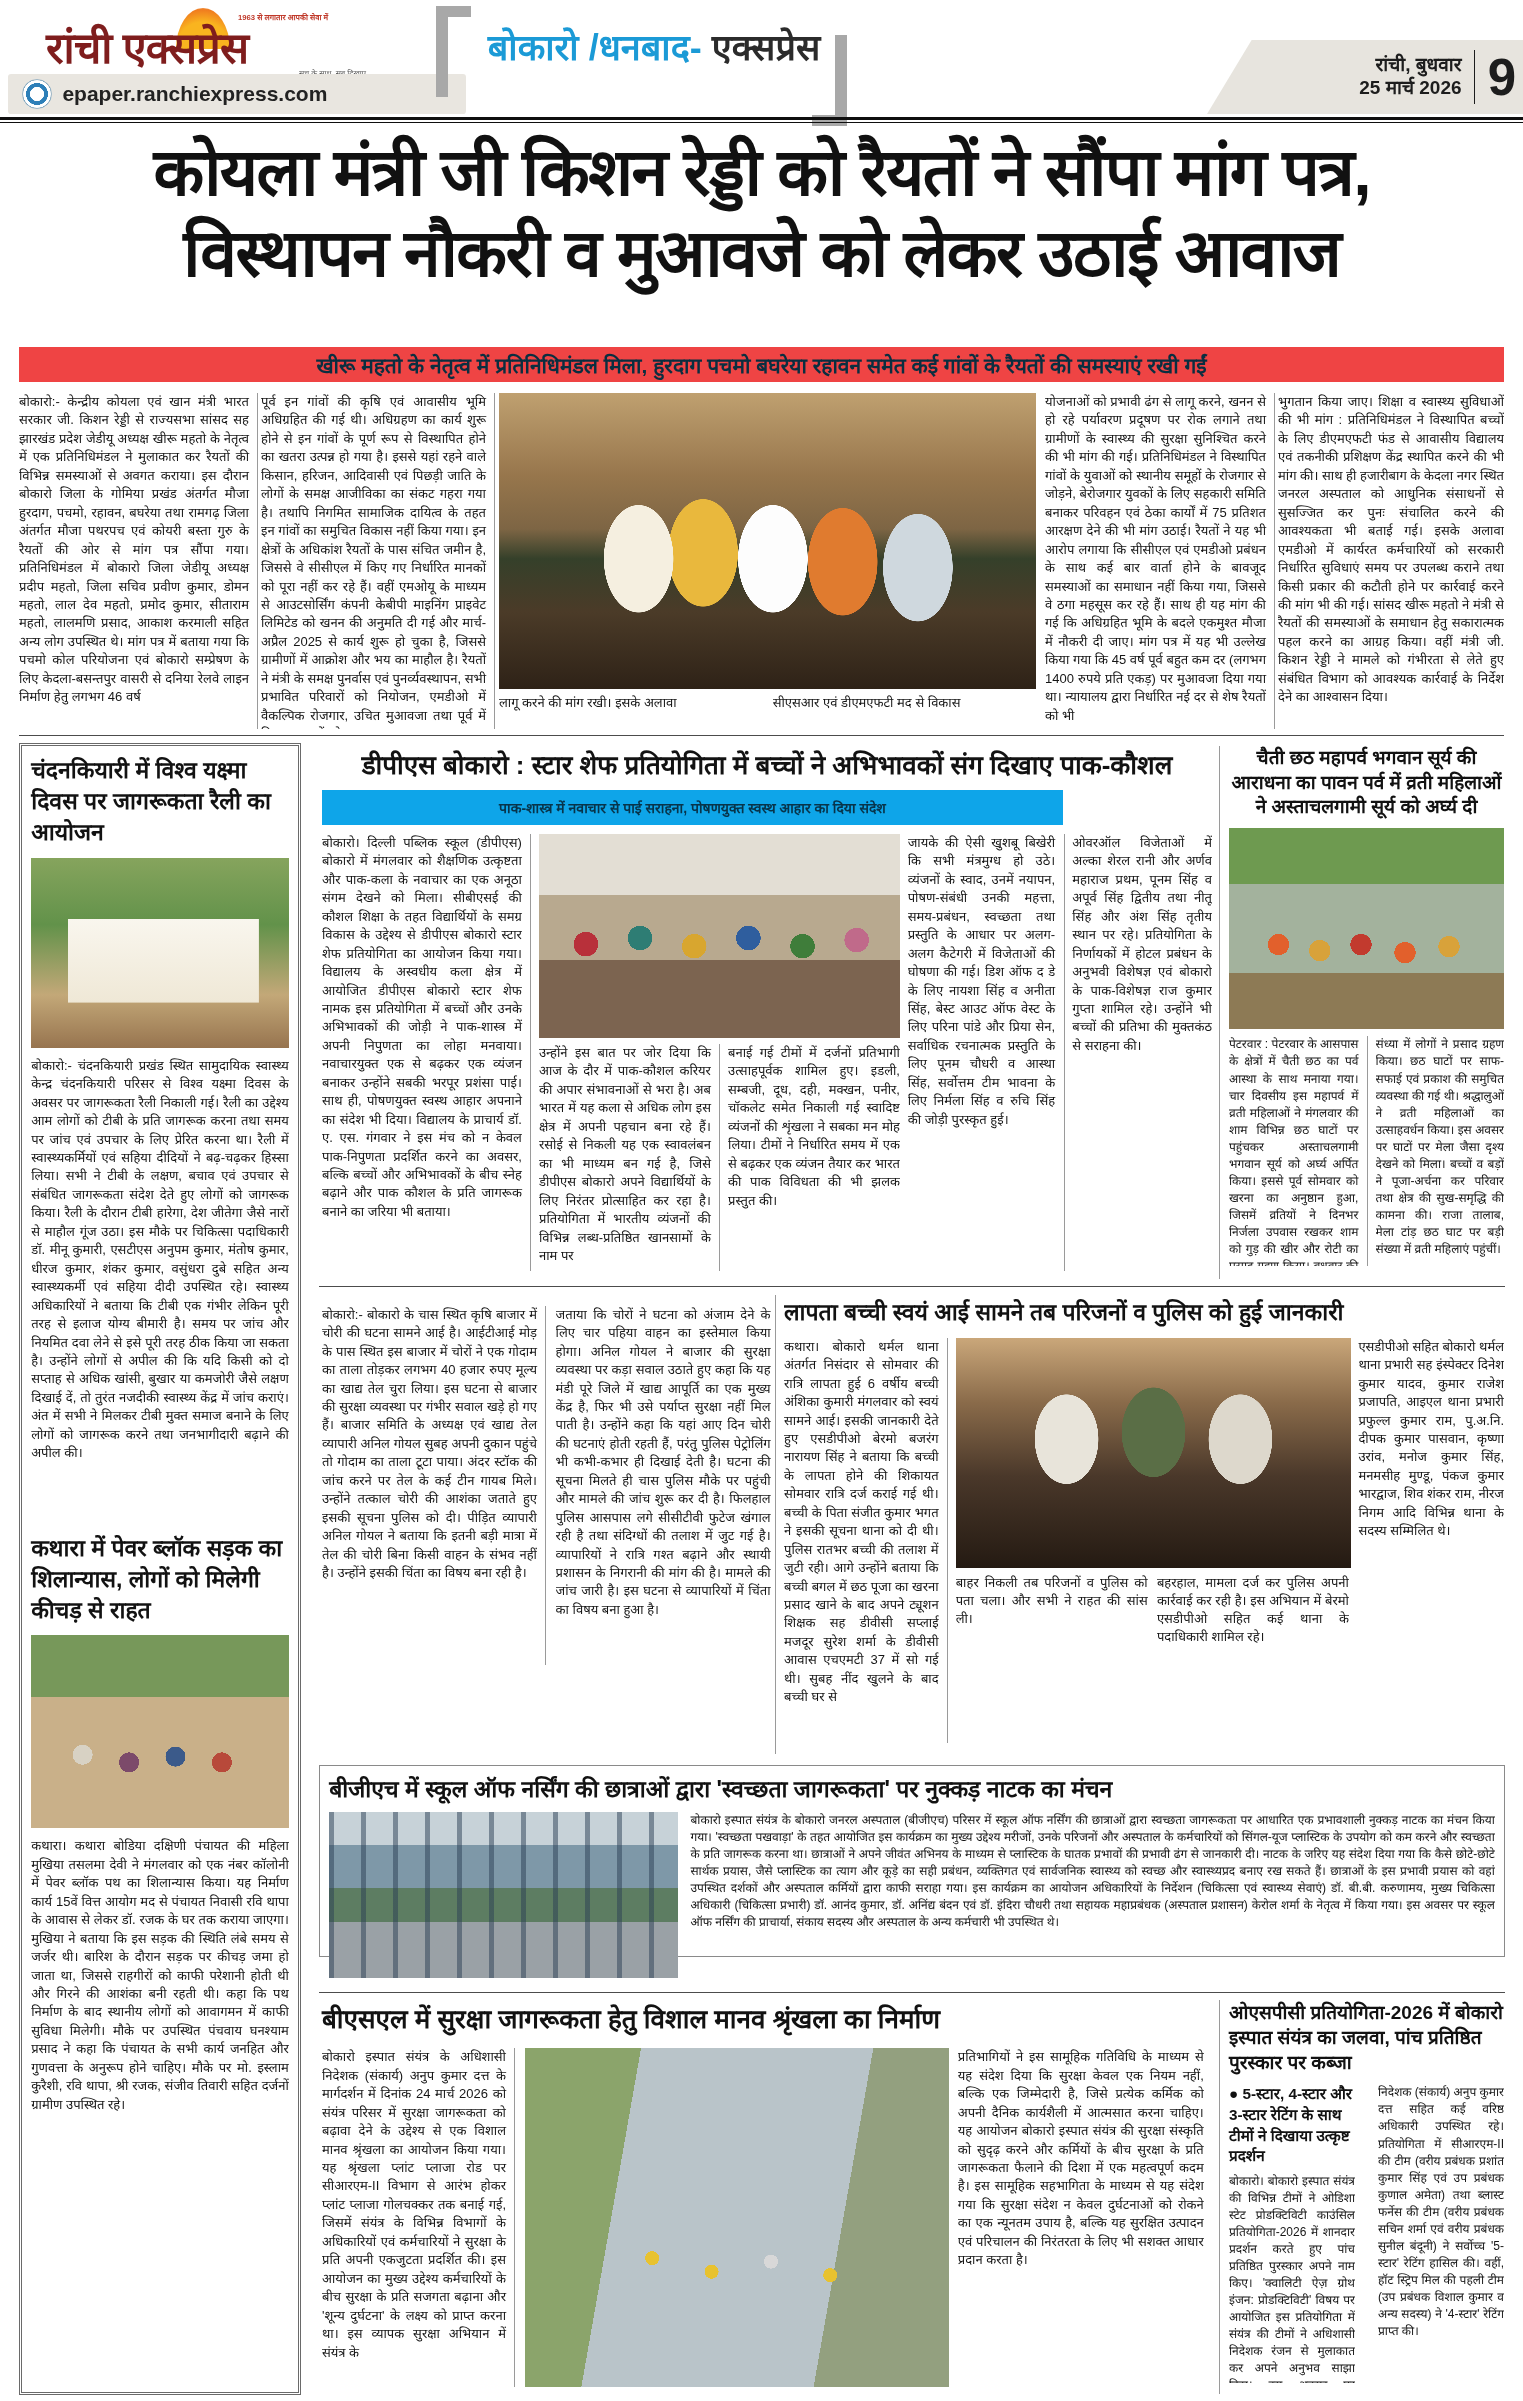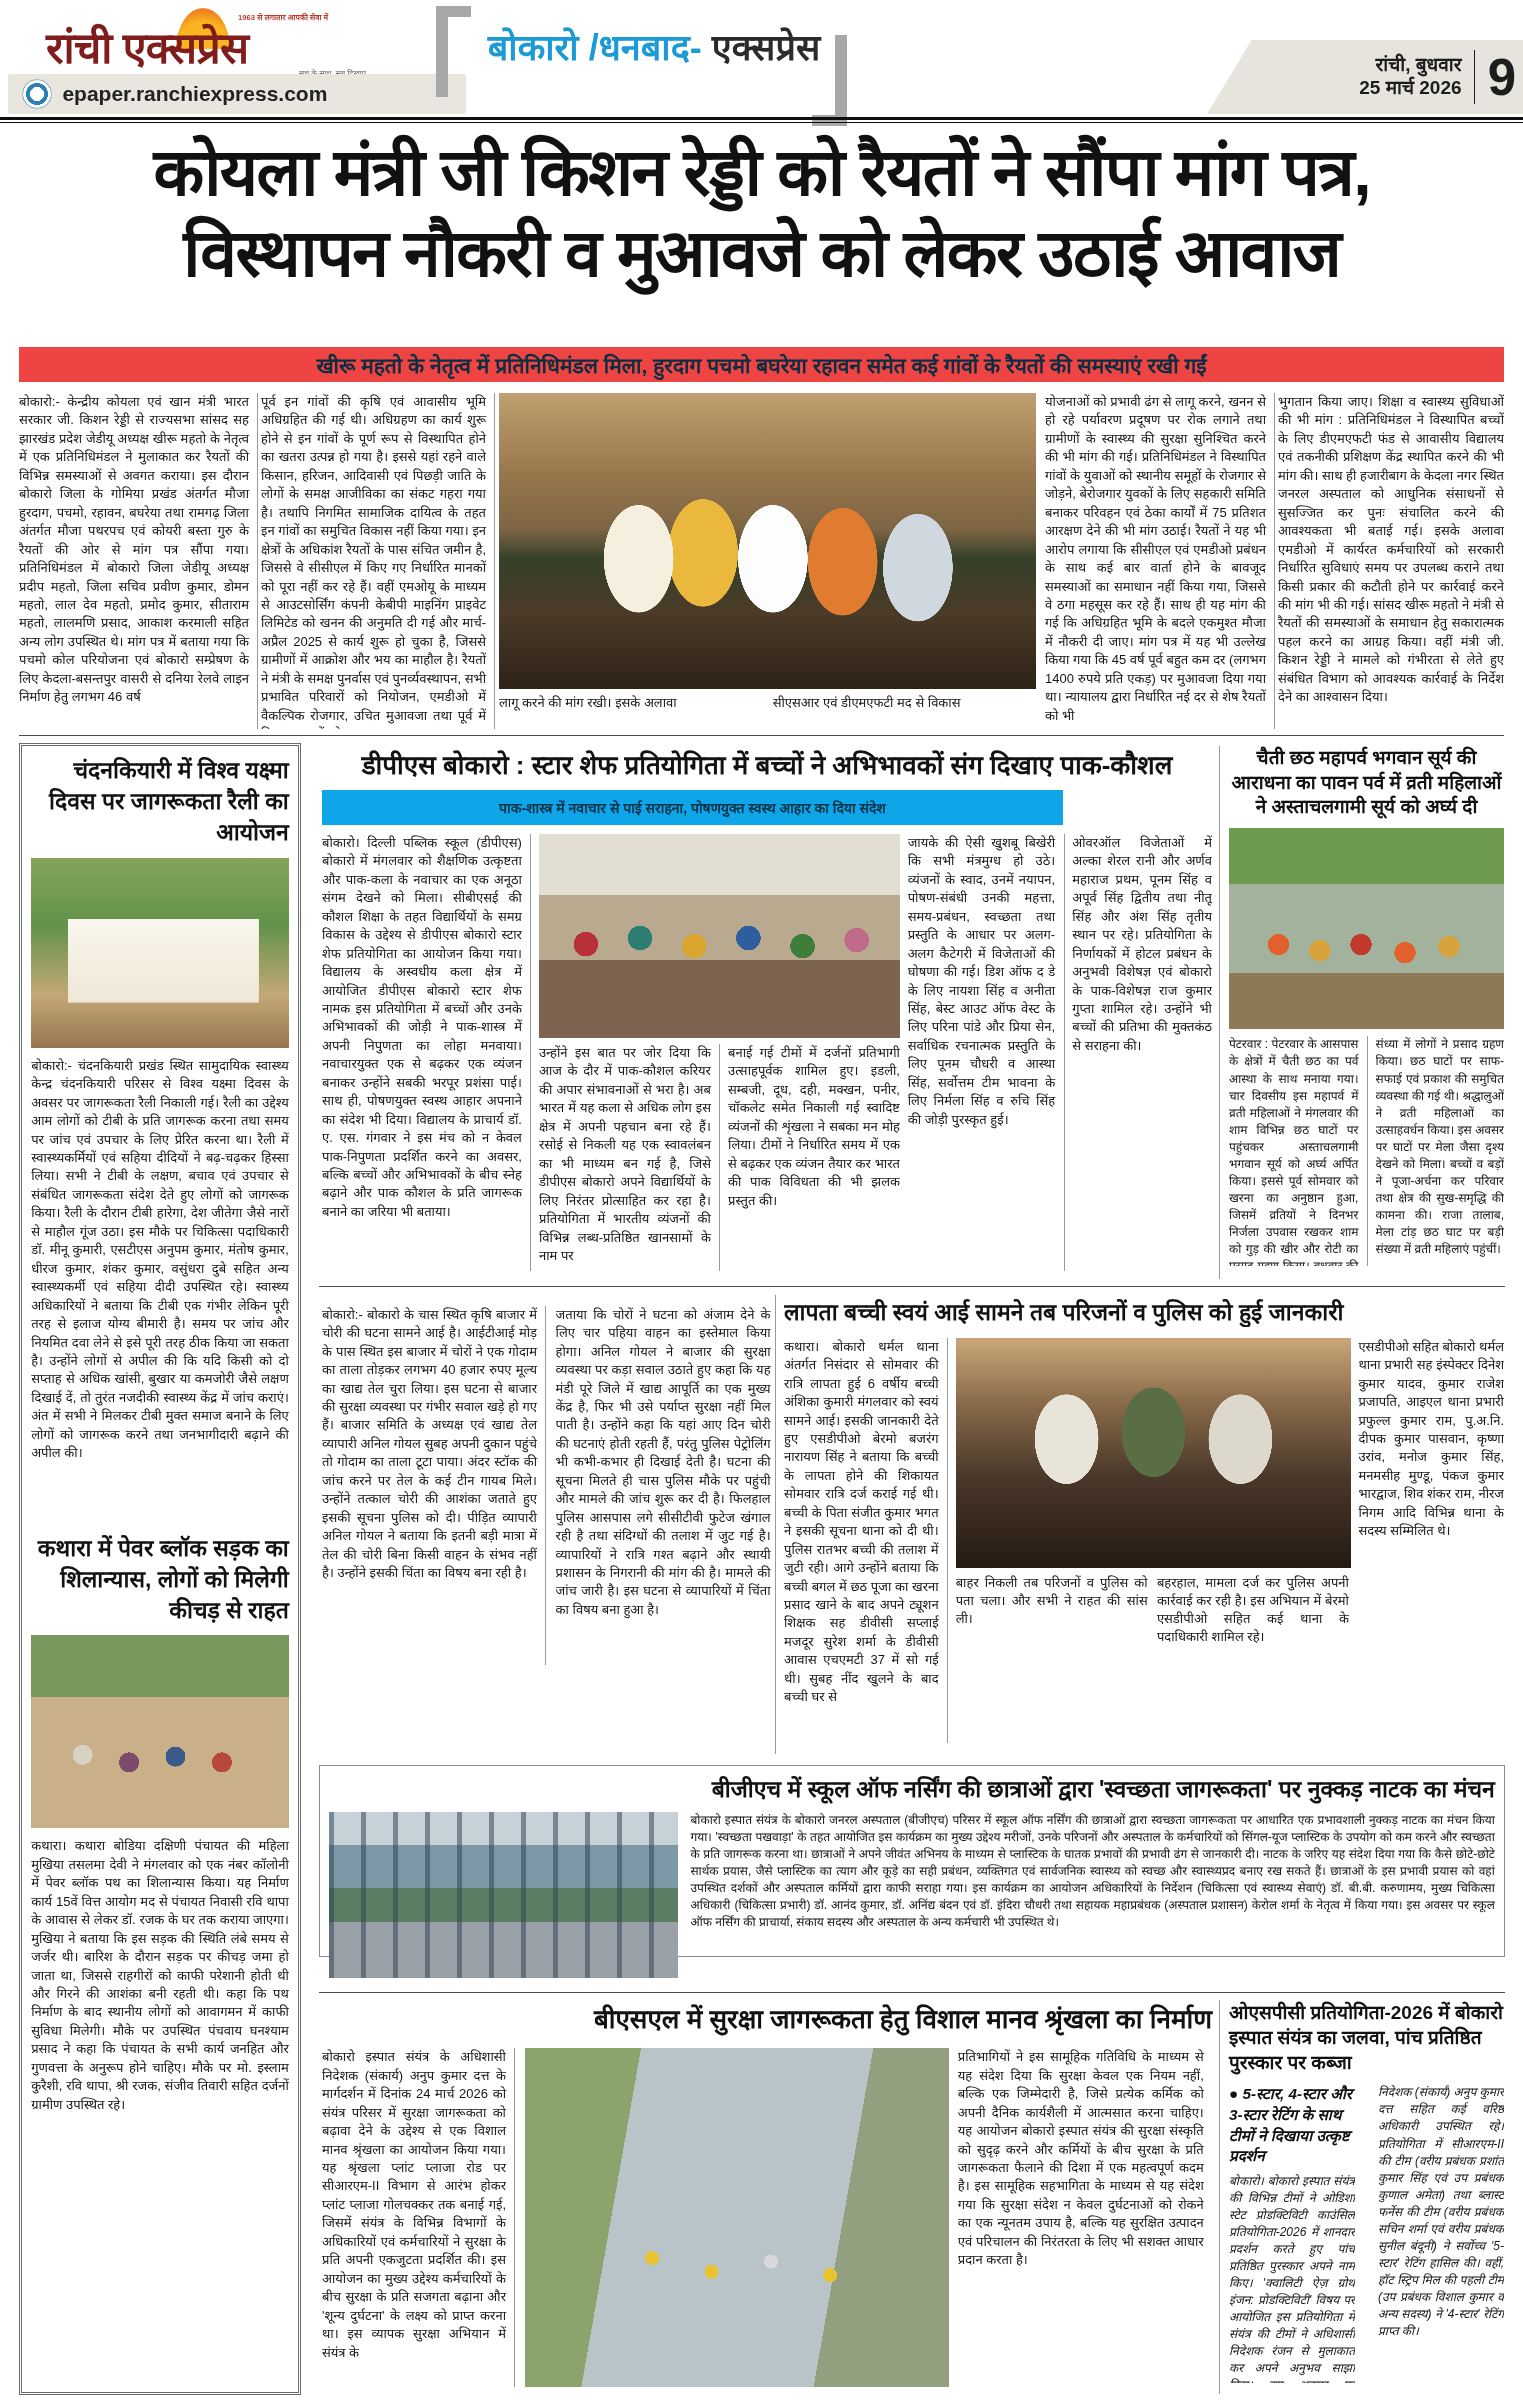--- a/index.html
+++ b/index.html
@@ -3,21 +3,21 @@
 <meta charset="utf-8">
 <style>
   html,body{margin:0;padding:0;background:#d9d9d9;}
   .page{position:relative;width:1523px;height:2401px;margin:0 auto;background:#ffffff;
         font-family:"Liberation Sans","DejaVu Sans",sans-serif;color:#141414;overflow:hidden;}
   .abs{position:absolute;}
   .bodytxt{font-size:13px;line-height:1.42;text-align:justify;color:#161616;overflow:hidden;}
   .small{font-size:12px;}
   .vr{border-right:0.8px solid #9a9a9a;padding-right:8.4px;}
   .hrule{border-top:0.8px solid #4c4c4c;}
-  .center{text-align:right;}
+  .center{text-align:left;}
 
   
   .logo-main{font-size:43px;font-weight:bold;letter-spacing:-0.8px;color:#7f1d1d;position:relative;z-index:2;}
   .sun{width:54px;height:41px;border-radius:50% 50% 0 0/100% 100% 0 0;
        background:radial-gradient(circle at 50% 100%, #f9b41f 0 55%, #f07c1f 80%, #fbe6c0 100%);}
   .logo-tag{font-size:7.7px;color:#c03a2b;font-weight:bold;}
   .logo-sub{font-size:7.7px;color:#555;}
   .urlbar{background:#e9e6e0;border-radius:3.1px;display:flex;align-items:center;gap:10.7px;padding:0 14px;}
   .urlbar .txt{font-size:21px;font-weight:bold;color:#222;}
   .handicon{width:28px;height:28px;border-radius:50%;background:
@@ -234,21 +234,21 @@
       <div class="bodytxt vr" style="width:184px;height:100%;">बोकारो इस्पात संयंत्र के अधिशासी निदेशक (संकार्य) अनुप कुमार दत्त के मार्गदर्शन में दिनांक 24 मार्च 2026 को संयंत्र परिसर में सुरक्षा जागरूकता को बढ़ावा देने के उद्देश्य से एक विशाल मानव श्रृंखला का आयोजन किया गया। यह श्रृंखला प्लांट प्लाजा रोड पर सीआरएम-II विभाग से आरंभ होकर प्लांट प्लाजा गोलचक्कर तक बनाई गई, जिसमें संयंत्र के विभिन्न विभागों के अधिकारियों एवं कर्मचारियों ने सुरक्षा के प्रति अपनी एकजुटता प्रदर्शित की। इस आयोजन का मुख्य उद्देश्य कर्मचारियों के बीच सुरक्षा के प्रति सजगता बढ़ाना और 'शून्य दुर्घटना' के लक्ष्य को प्राप्त करना था। इस व्यापक सुरक्षा अभियान में संयंत्र के</div>
       <div class="photo ph-chain" style="width:424px;height:100%;flex:none;"></div>
       <div class="bodytxt" style="width:246px;height:100%;">प्रतिभागियों ने इस सामूहिक गतिविधि के माध्यम से यह संदेश दिया कि सुरक्षा केवल एक नियम नहीं, बल्कि एक जिम्मेदारी है, जिसे प्रत्येक कर्मिक को अपनी दैनिक कार्यशैली में आत्मसात करना चाहिए। यह आयोजन बोकारो इस्पात संयंत्र की सुरक्षा संस्कृति को सुदृढ़ करने और कर्मियों के बीच सुरक्षा के प्रति जागरूकता फैलाने की दिशा में एक महत्वपूर्ण कदम है। इस सामूहिक सहभागिता के माध्यम से यह संदेश गया कि सुरक्षा संदेश न केवल दुर्घटनाओं को रोकने का एक न्यूनतम उपाय है, बल्कि यह सुरक्षित उत्पादन एवं परिचालन की निरंतरता के लिए भी सशक्त आधार प्रदान करता है।</div>
     </div>
   </div>
 
   <div class="abs" style="left:1219px;top:2000px;width:0.8px;height:394px;background:#9a9a9a;"></div>
 
   <div class="abs" style="left:1229px;top:2000px;width:275px;height:394px;">
     <div class="h-a" style="font-size:19px;line-height:1.32;">ओएसपीसी प्रतियोगिता-2026 में बोकारो इस्पात संयंत्र का जलवा, पांच प्रतिष्ठित पुरस्कार पर कब्जा</div>
-    <div style="display:flex;gap:23px;margin-top:9.2px;height:299px;font-style:italic;">
+    <div style="display:flex;gap:23px;margin-top:9.2px;height:299px;">
       <div style="width:129px;display:flex;flex-direction:column;gap:6.1px;">
         <div class="bullet-sub">● 5-स्टार, 4-स्टार और 3-स्टार रेटिंग के साथ टीमों ने दिखाया उत्कृष्ट प्रदर्शन</div>
         <div class="bodytxt small" style="flex:1;">बोकारो। बोकारो इस्पात संयंत्र की विभिन्न टीमों ने ओडिशा स्टेट प्रोडक्टिविटी काउंसिल प्रतियोगिता-2026 में शानदार प्रदर्शन करते हुए पांच प्रतिष्ठित पुरस्कार अपने नाम किए। 'क्वालिटी ऐज़ ग्रोथ इंजन: प्रोडक्टिविटी' विषय पर आयोजित इस प्रतियोगिता में संयंत्र की टीमों ने अधिशासी निदेशक रंजन से मुलाकात कर अपने अनुभव साझा किए। इस अवसर पर अधिशासी</div>
       </div>
       <div class="bodytxt small" style="width:129px;height:100%;">निदेशक (संकार्य) अनुप कुमार दत्त सहित कई वरिष्ठ अधिकारी उपस्थित रहे। प्रतियोगिता में सीआरएम-II की टीम (वरीय प्रबंधक प्रशांत कुमार सिंह एवं उप प्रबंधक कुणाल अमेता) तथा ब्लास्ट फर्नेस की टीम (वरीय प्रबंधक सचिन शर्मा एवं वरीय प्रबंधक सुनील बंदूनी) ने सर्वोच्च '5-स्टार' रेटिंग हासिल की। वहीं, हॉट स्ट्रिप मिल की पहली टीम (उप प्रबंधक विशाल कुमार व अन्य सदस्य) ने '4-स्टार' रेटिंग प्राप्त की।</div>
     </div>
   </div>
 
 </div>
 

